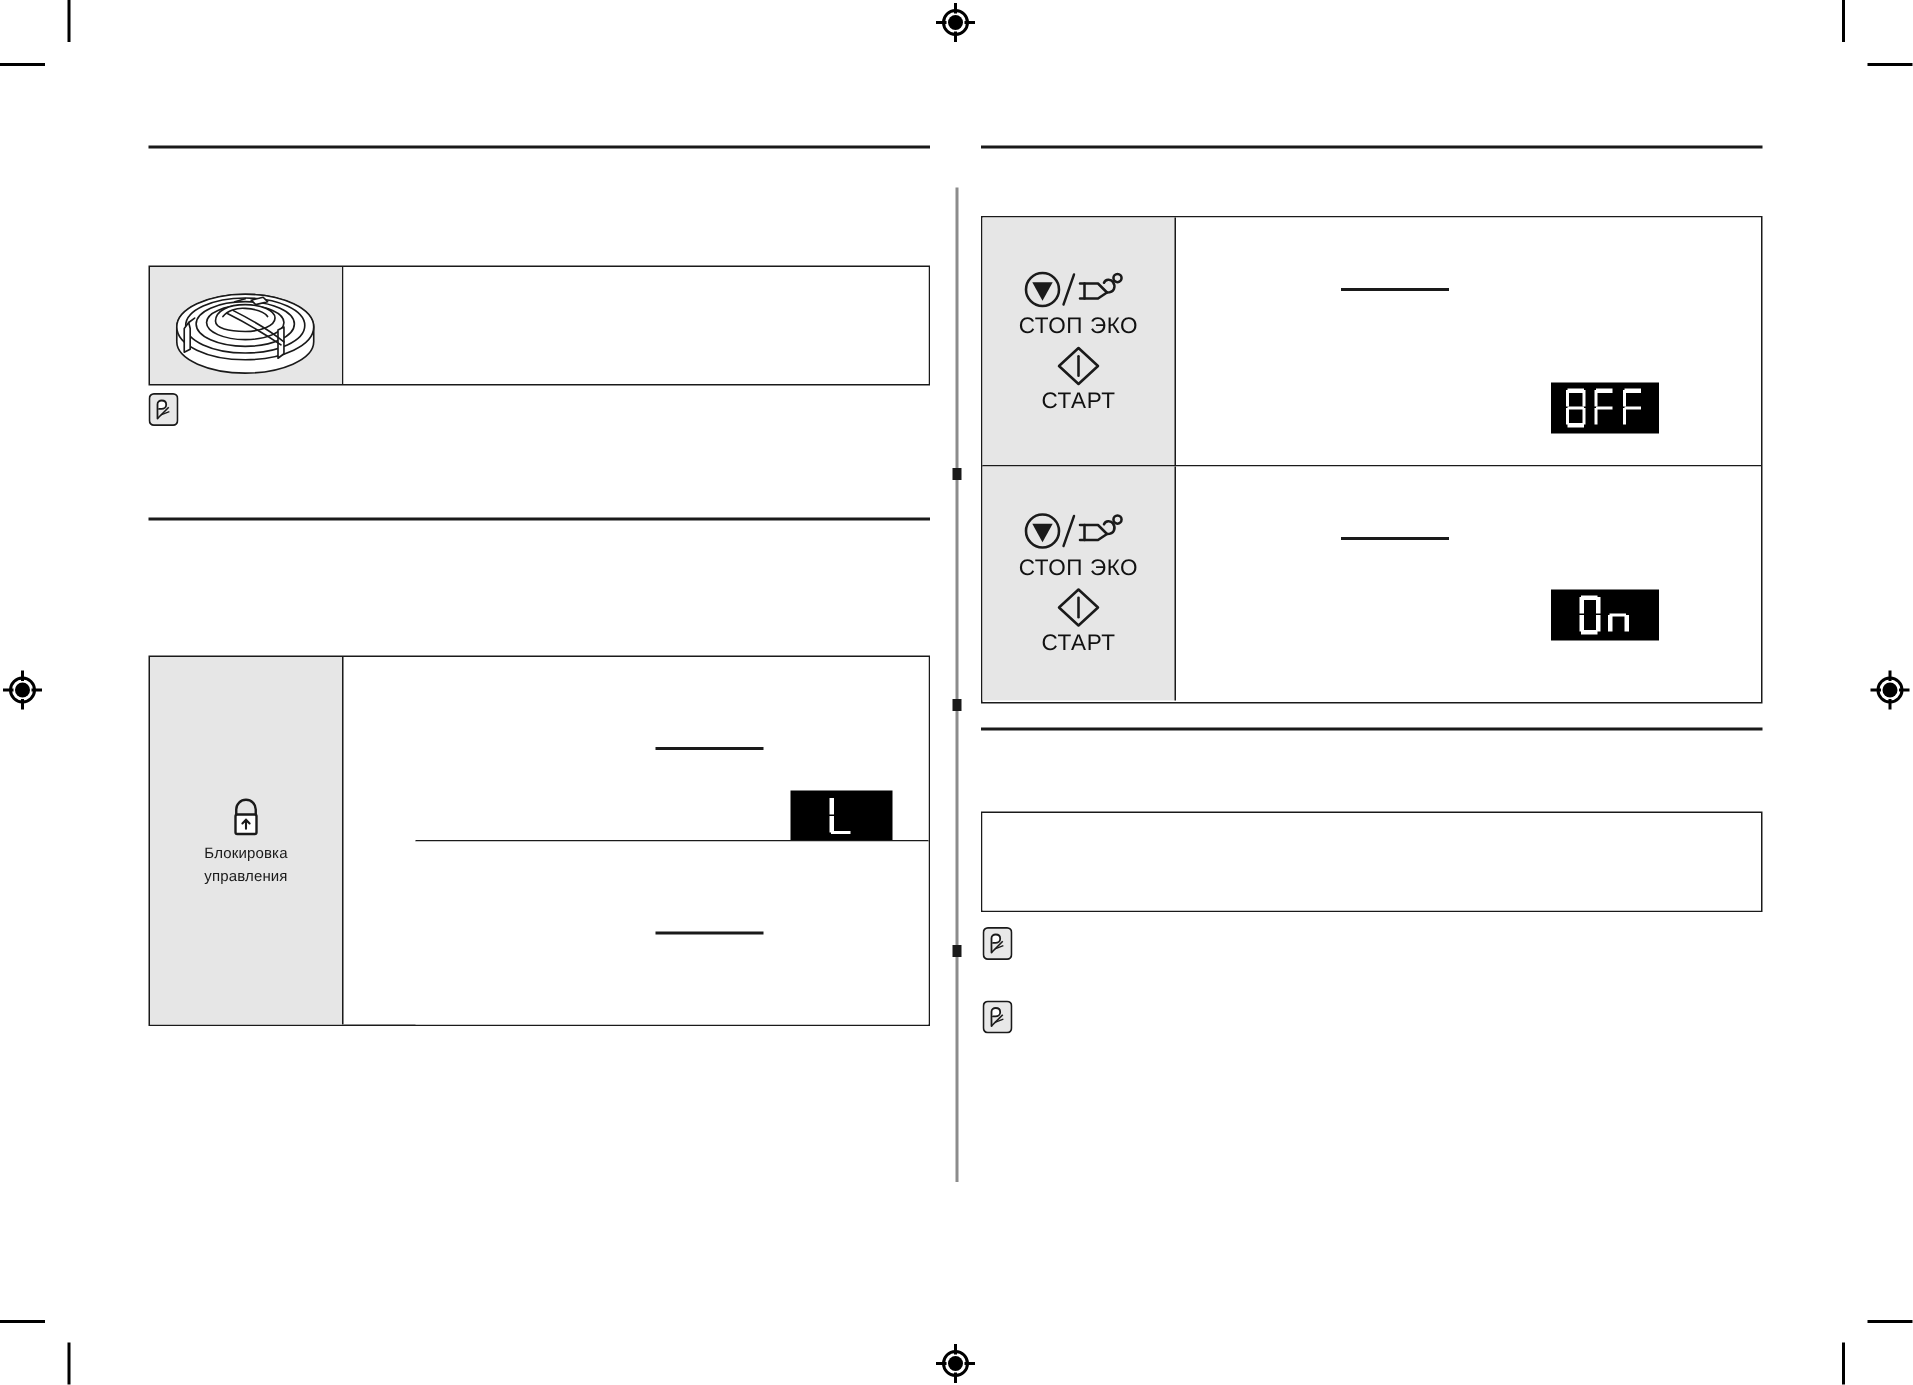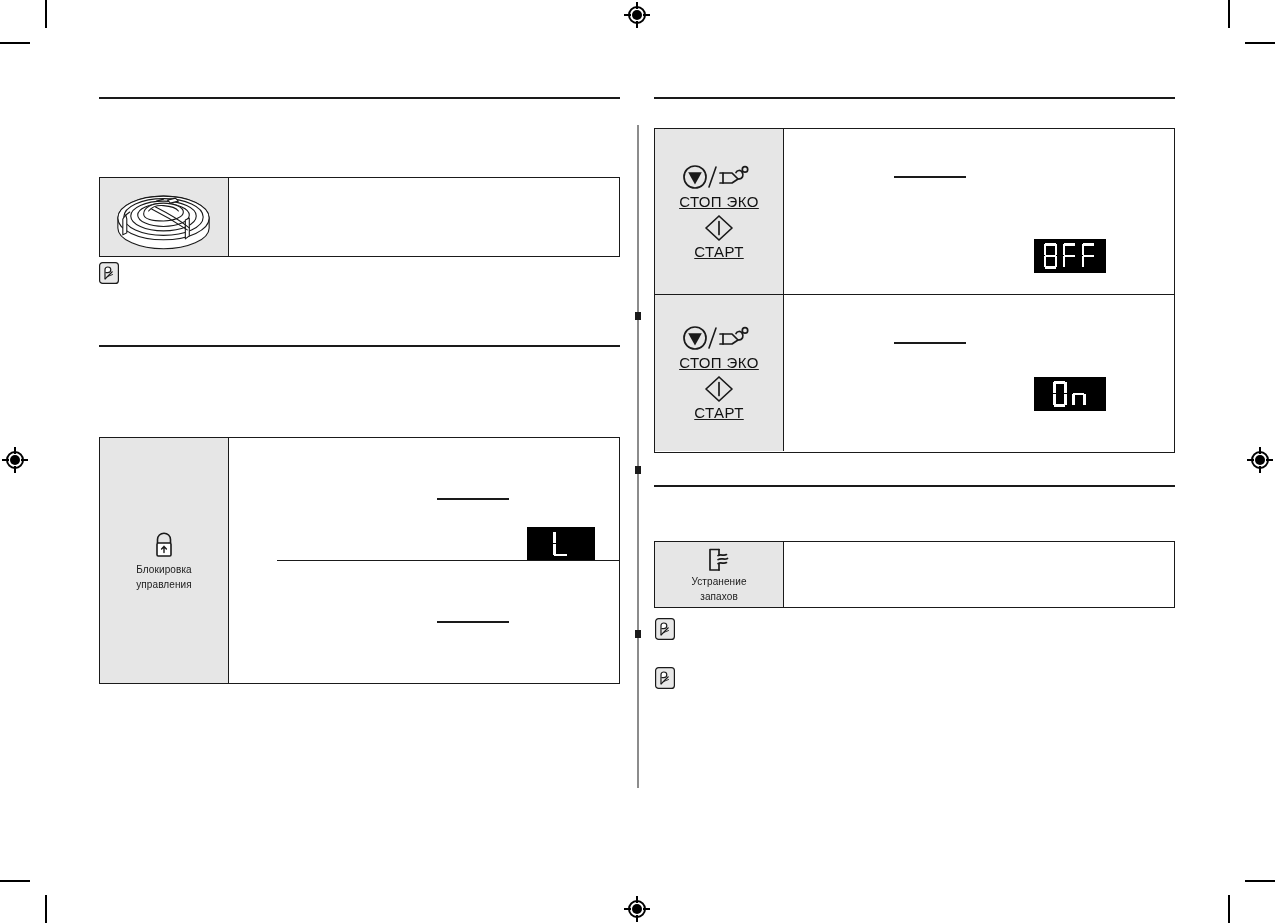--- a/index.html
+++ b/index.html
@@ -233,21 +233,21 @@
           <span></span>
         </div>
       </div>
     </div>
   </div>
 
   
   <div class="rule" style="left:654px;top:97px;width:521px;"></div>
 
   
-  <div class="tbl" style="left:654px;top:128px;width:521px;height:325px;text-decoration:underline;">
+  <div class="tbl" style="left:654px;top:144px;width:521px;height:325px;">
 
     <div class="trow" style="height:165px;">
       <div class="cell-icon" style="width:129px;">
         <svg width="74" height="30" viewBox="0 0 74 30">
           <g fill="none" stroke="#1a1a1a" stroke-width="1.7" stroke-linecap="round" stroke-linejoin="round">
             <circle cx="13" cy="14" r="11"></circle>
             <path d="M6.2 9.2 L19.8 9.2 L13 21.5 Z" fill="#1a1a1a" stroke="none"></path>
             <path d="M27 24 L34 4" stroke-width="1.6"></path>
             <path d="M41 10 L41 20 L50 20 L56 16 L50 10 Z" fill="none"></path>
             <path d="M41 10 L38 10 M41 20 L38 20"></path>
@@ -332,32 +332,20 @@
       </div>
     </div>
   </div>
 
   
   <div class="rule" style="left:654px;top:485px;width:521px;"></div>
 
   
   <div class="tbl" style="left:654px;top:541px;width:521px;height:67px;">
     <div class="trow" style="height:100%;">
-      <div class="cell-icon" style="width:129px;">
-        <svg width="28" height="26" viewBox="0 0 28 26">
-          <path d="M5 2.5 L14 2.5 M5 2.5 L5 23 M5 23 L14 23" fill="none" stroke="#1a1a1a" stroke-width="1.7" stroke-linecap="round"></path>
-          <path d="M14 2.5 L14 8" fill="none" stroke="#1a1a1a" stroke-width="1.7" stroke-linecap="round"></path>
-          <path d="M14 23 L14 17" fill="none" stroke="#1a1a1a" stroke-width="1.7" stroke-linecap="round"></path>
-          <path d="M13 8.6 C16 6.6 18.5 9.4 21.5 7.6" fill="none" stroke="#1a1a1a" stroke-width="1.7" stroke-linecap="round"></path>
-          <path d="M13 12.6 C16.5 10.4 19 13.4 22.5 11.4" fill="none" stroke="#1a1a1a" stroke-width="1.7" stroke-linecap="round"></path>
-          <path d="M13 16.6 C16 14.6 18.5 17.4 21.5 15.6" fill="none" stroke="#1a1a1a" stroke-width="1.7" stroke-linecap="round"></path>
-        </svg>
-        <div class="cap">Устранение</div>
-        <div class="cap">запахов</div>
-      </div>
       <div class="cell-body">
         <span></span>
       </div>
     </div>
   </div>
 
   
   <div class="note-icon" style="left:655px;top:618px;">
     <svg viewBox="0 0 20 22" width="20" height="22">
       <rect x="0.6" y="0.6" width="18.8" height="20.8" rx="3" ry="3" fill="#e8e8e8" stroke="#1a1a1a" stroke-width="1.2"></rect>

